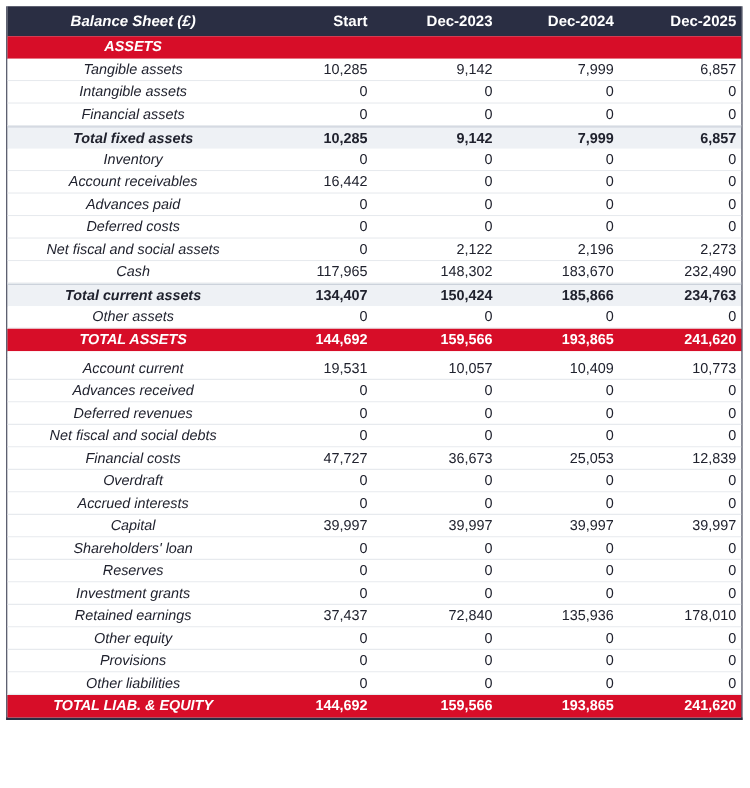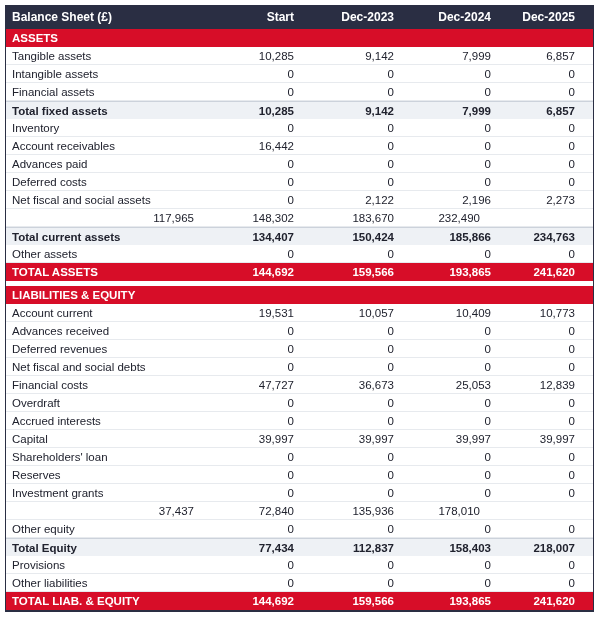--- a/index.html
+++ b/index.html
@@ -24,23 +24,23 @@
   .row {
     display: grid;
     grid-template-columns: 1fr 100px 100px 97px 95px;
     align-items: center;
     height: 18px;
     font-size: 11.5px;
     color: #20222e;
     background: #ffffff;
   }
   .cell { overflow: hidden; white-space: nowrap; }
-  .cell.label { padding-left: 6px; text-align: left; }
+  .cell.label { padding-left: 6px; text-align: center; font-style: italic; }
   .cell.num  { padding-right: 7px; text-align: right; }
-  .cell.num.last { padding-right: 18px; }
+  .cell.num.last { padding-right: 4px; }
 
   .row.header {
     height: 24px;
     background: var(--navy);
     color: #ffffff;
     font-weight: bold;
     font-size: 12px;
   }
   .row.section {
     background: var(--red);
@@ -144,20 +144,21 @@
         <div class="cell num last">0</div>
       </div>
       <div class="row data">
         <div class="cell label">Net fiscal and social assets</div>
         <div class="cell num">0</div>
         <div class="cell num">2,122</div>
         <div class="cell num">2,196</div>
         <div class="cell num last">2,273</div>
       </div>
       <div class="row data">
+        <div class="cell label">Cash</div>
         <div class="cell num">117,965</div>
         <div class="cell num">148,302</div>
         <div class="cell num">183,670</div>
         <div class="cell num last">232,490</div>
       </div>
       <div class="row total">
         <div class="cell label">Total current assets</div>
         <div class="cell num">134,407</div>
         <div class="cell num">150,424</div>
         <div class="cell num">185,866</div>
@@ -171,27 +172,20 @@
         <div class="cell num last">0</div>
       </div>
       <div class="row grand">
         <div class="cell label">TOTAL ASSETS</div>
         <div class="cell num">144,692</div>
         <div class="cell num">159,566</div>
         <div class="cell num">193,865</div>
         <div class="cell num last">241,620</div>
       </div>
       <div class="spacer"></div>
-      <div class="row section">
-        <div class="cell label">LIABILITIES &amp; EQUITY</div>
-        <div class="cell num"></div>
-        <div class="cell num"></div>
-        <div class="cell num"></div>
-        <div class="cell num last"></div>
-      </div>
       <div class="row data">
         <div class="cell label">Account current</div>
         <div class="cell num">19,531</div>
         <div class="cell num">10,057</div>
         <div class="cell num">10,409</div>
         <div class="cell num last">10,773</div>
       </div>
       <div class="row data">
         <div class="cell label">Advances received</div>
         <div class="cell num">0</div>
@@ -256,38 +250,32 @@
         <div class="cell num last">0</div>
       </div>
       <div class="row data">
         <div class="cell label">Investment grants</div>
         <div class="cell num">0</div>
         <div class="cell num">0</div>
         <div class="cell num">0</div>
         <div class="cell num last">0</div>
       </div>
       <div class="row data">
+        <div class="cell label">Retained earnings</div>
         <div class="cell num">37,437</div>
         <div class="cell num">72,840</div>
         <div class="cell num">135,936</div>
         <div class="cell num last">178,010</div>
       </div>
       <div class="row data">
         <div class="cell label">Other equity</div>
         <div class="cell num">0</div>
         <div class="cell num">0</div>
         <div class="cell num">0</div>
         <div class="cell num last">0</div>
-      </div>
-      <div class="row total">
-        <div class="cell label">Total Equity</div>
-        <div class="cell num">77,434</div>
-        <div class="cell num">112,837</div>
-        <div class="cell num">158,403</div>
-        <div class="cell num last">218,007</div>
       </div>
       <div class="row data">
         <div class="cell label">Provisions</div>
         <div class="cell num">0</div>
         <div class="cell num">0</div>
         <div class="cell num">0</div>
         <div class="cell num last">0</div>
       </div>
       <div class="row data">
         <div class="cell label">Other liabilities</div>

